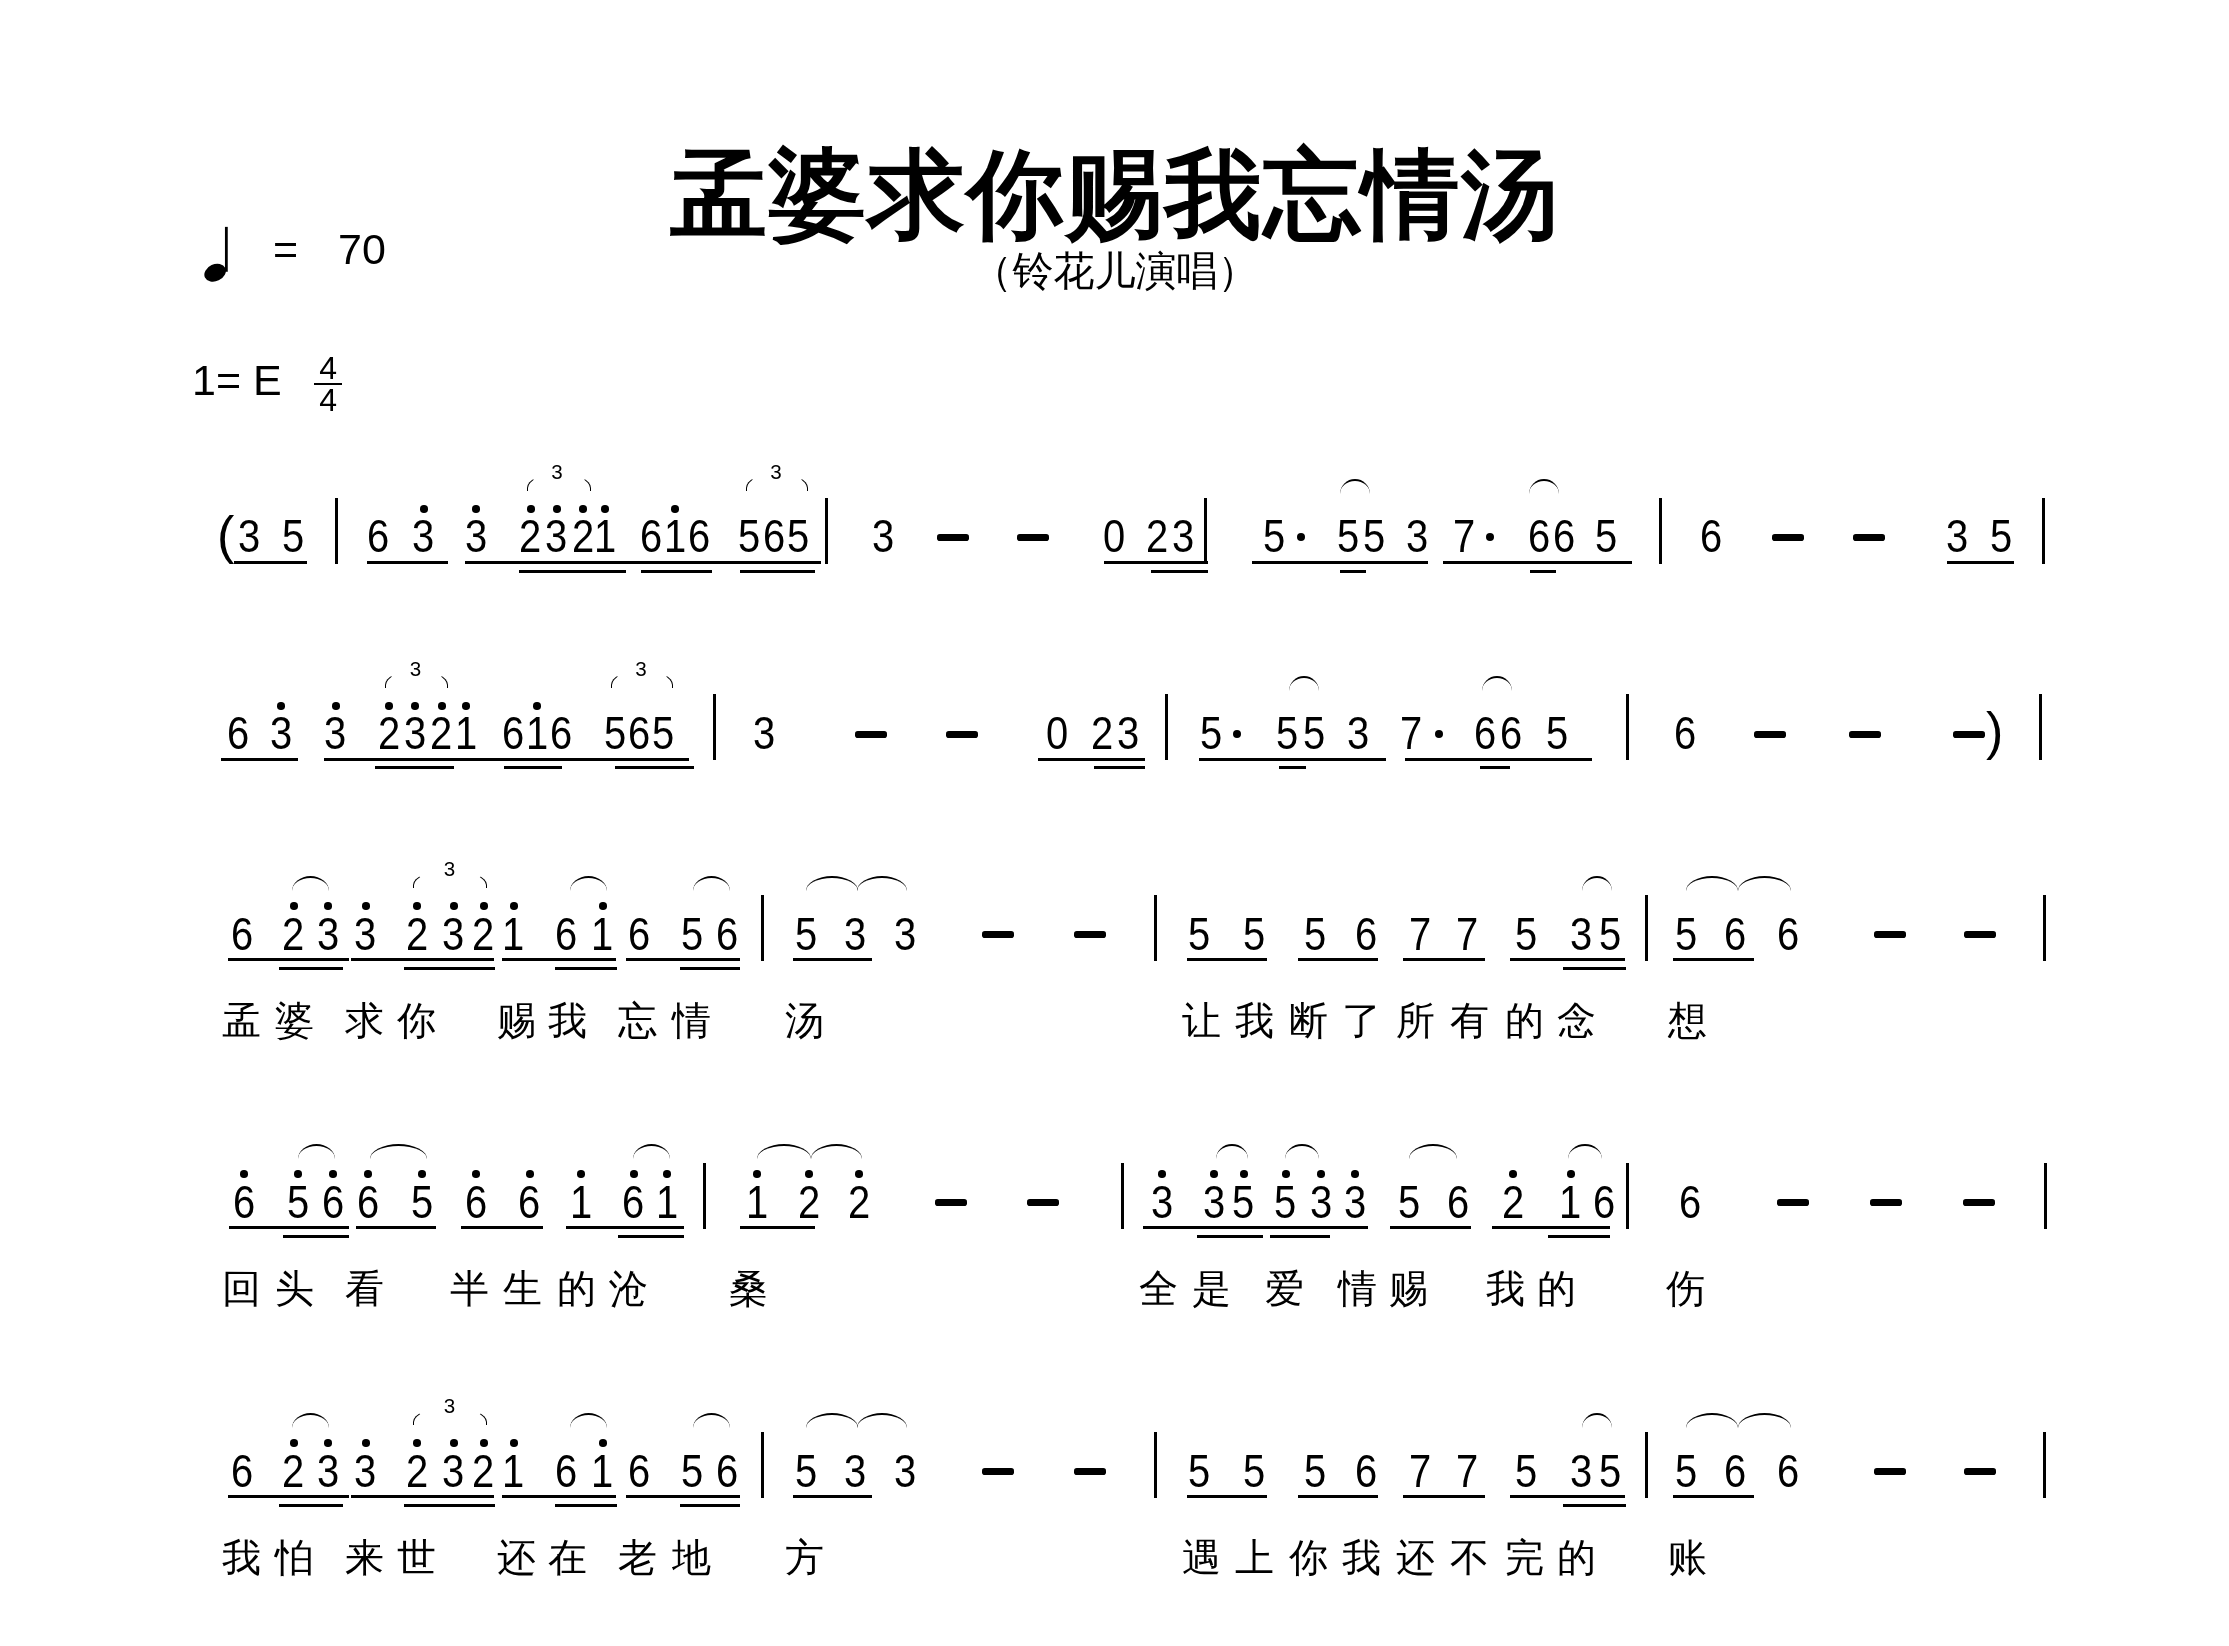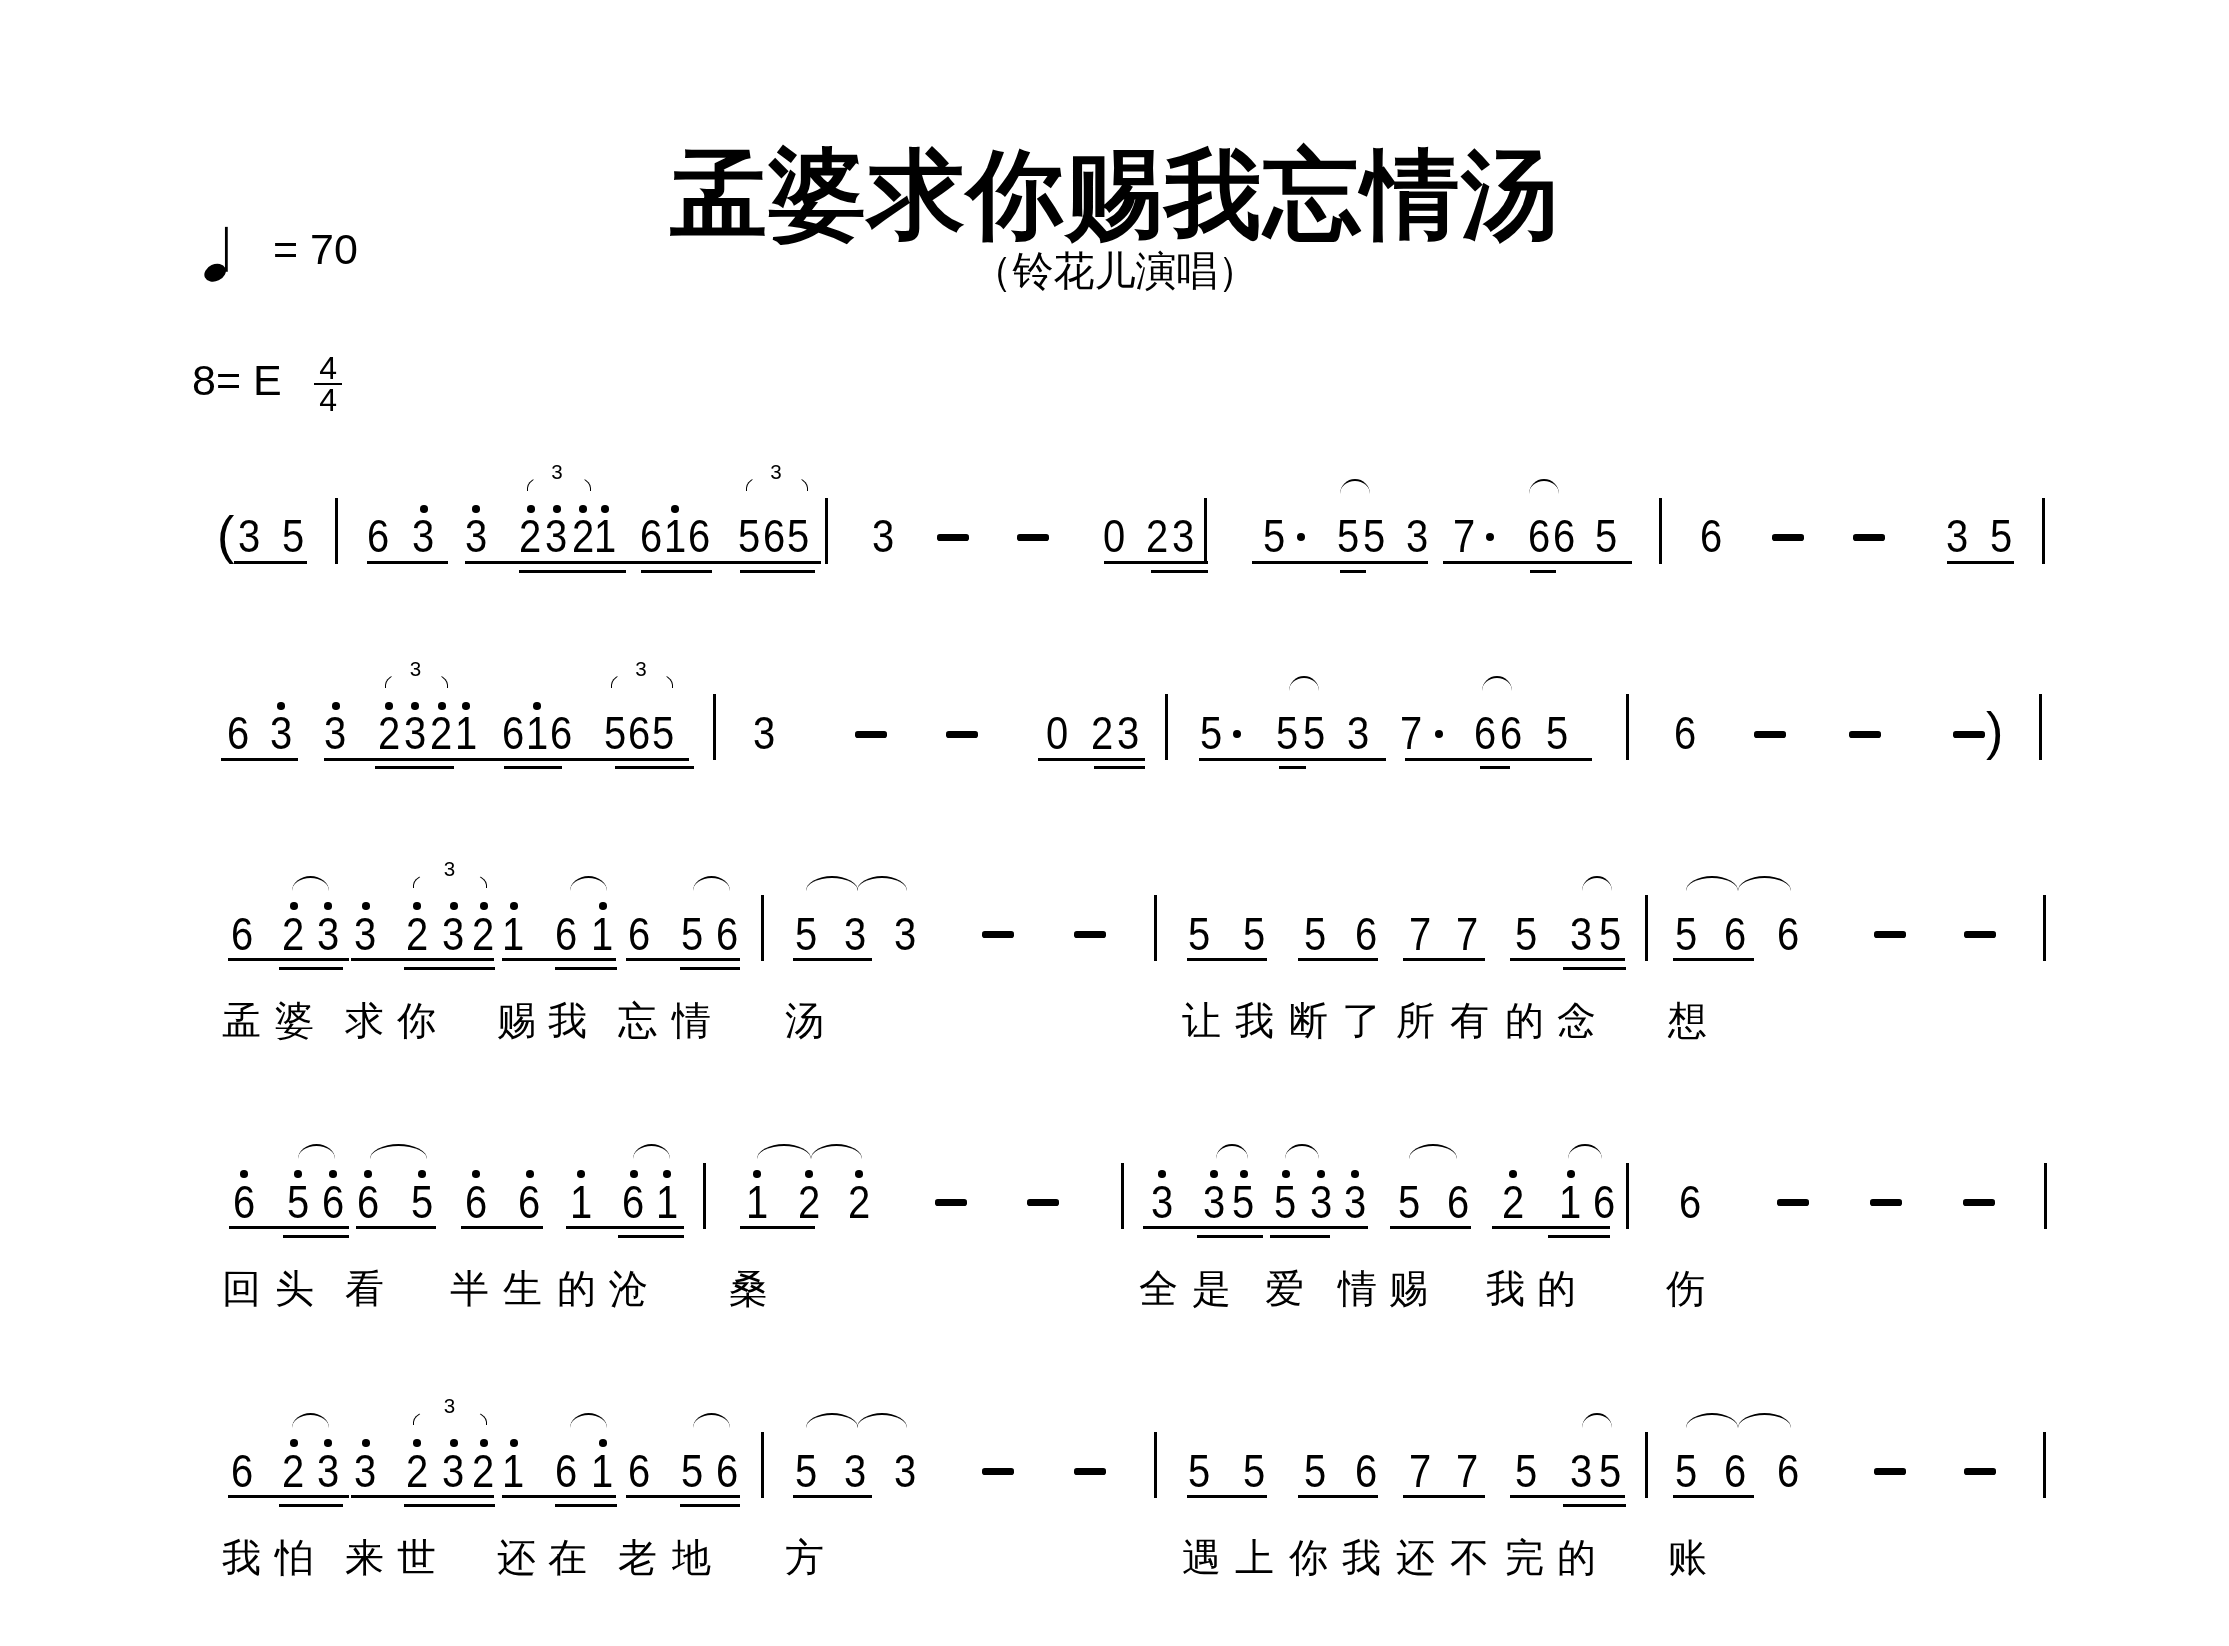--- a/index.html
+++ b/index.html
@@ -34,25 +34,25 @@
   <div class="abs title">孟婆求你赐我忘情汤</div>
 
   <div class="abs tempo">
     <span class="note">
       <svg width="32" height="58" viewBox="0 0 34 62">
         <line x1="27" y1="2" x2="27" y2="50" stroke="#000" stroke-width="3"></line>
         <ellipse cx="15" cy="51" rx="12" ry="9" transform="rotate(-25 15 51)" fill="#000"></ellipse>
       </svg>
     </span>
     <span>=</span>
-    <span style="">70</span>
+    <span style="margin-left:28px">70</span>
   </div>
 
   <div class="abs key">
-    <span>8= E</span>
+    <span>1= E</span>
     <span class="frac">
       <span>4</span>
       <span class="bar"></span>
       <span>4</span>
     </span>
   </div>
 
 
   <div id="score">
       <div class="digit" style="left: 235px; top: 512px;">3</div>

